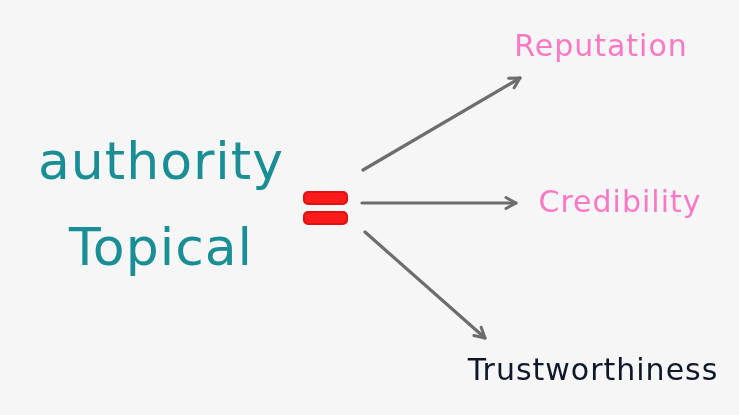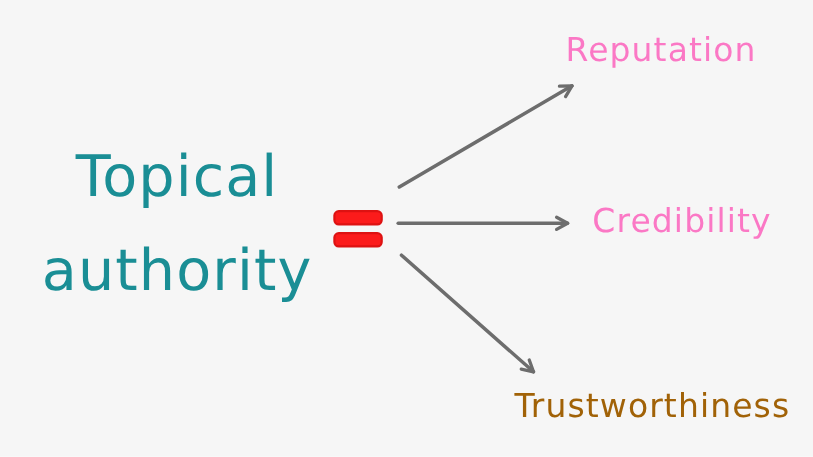--- a/index.html
+++ b/index.html
@@ -61,22 +61,22 @@
   .label-reputation      { left: 461px; top: 28px;  }
   .label-credibility     { left: 480px; top: 184px; }
   .label-trustworthiness { left: 453px; top: 352px; }
 </style>
 </head>
 <body>
 
 <div class="canvas" style="background: rgb(246, 246, 246);">
 
   <div class="subject" style="color: rgb(26, 142, 149);">
+    <span>authority</span>
     <span>Topical</span>
-    <span>authority</span>
   </div>
 
   <div class="equals">
     <div class="bar" style="background: rgb(251, 27, 27); border-color: rgb(221, 18, 18);"></div>
     <div class="bar" style="background: rgb(251, 27, 27); border-color: rgb(221, 18, 18);"></div>
   </div>
 
   <svg class="arrows" viewBox="0 0 739 415" xmlns="http://www.w3.org/2000/svg">
     <defs>
       <marker id="arrowhead" markerWidth="18" markerHeight="18" refX="13" refY="8" orient="auto" markerUnits="userSpaceOnUse">
@@ -85,14 +85,14 @@
     </defs>
     <line x1="363" y1="170" x2="520" y2="78" stroke-width="3.2" stroke-linecap="round" marker-end="url(#arrowhead)" stroke="#6d6d6d"></line>
     <line x1="362" y1="203" x2="516" y2="203" stroke-width="3.2" stroke-linecap="round" marker-end="url(#arrowhead)" stroke="#6d6d6d"></line>
     <line x1="365" y1="232" x2="485" y2="338" stroke-width="3.2" stroke-linecap="round" marker-end="url(#arrowhead)" stroke="#6d6d6d"></line>
   </svg>
 
   <div class="target-label label-reputation" style="color: rgb(251, 120, 197);">Reputation</div>
 
   <div class="target-label label-credibility" style="color: rgb(251, 120, 197);">Credibility</div>
 
-  <div class="target-label label-trustworthiness" style="color: #a16207;">Trustworthiness</div>
+  <div class="target-label label-trustworthiness" style="color: #0f172a;">Trustworthiness</div>
 </div>
 
 </body></html>

